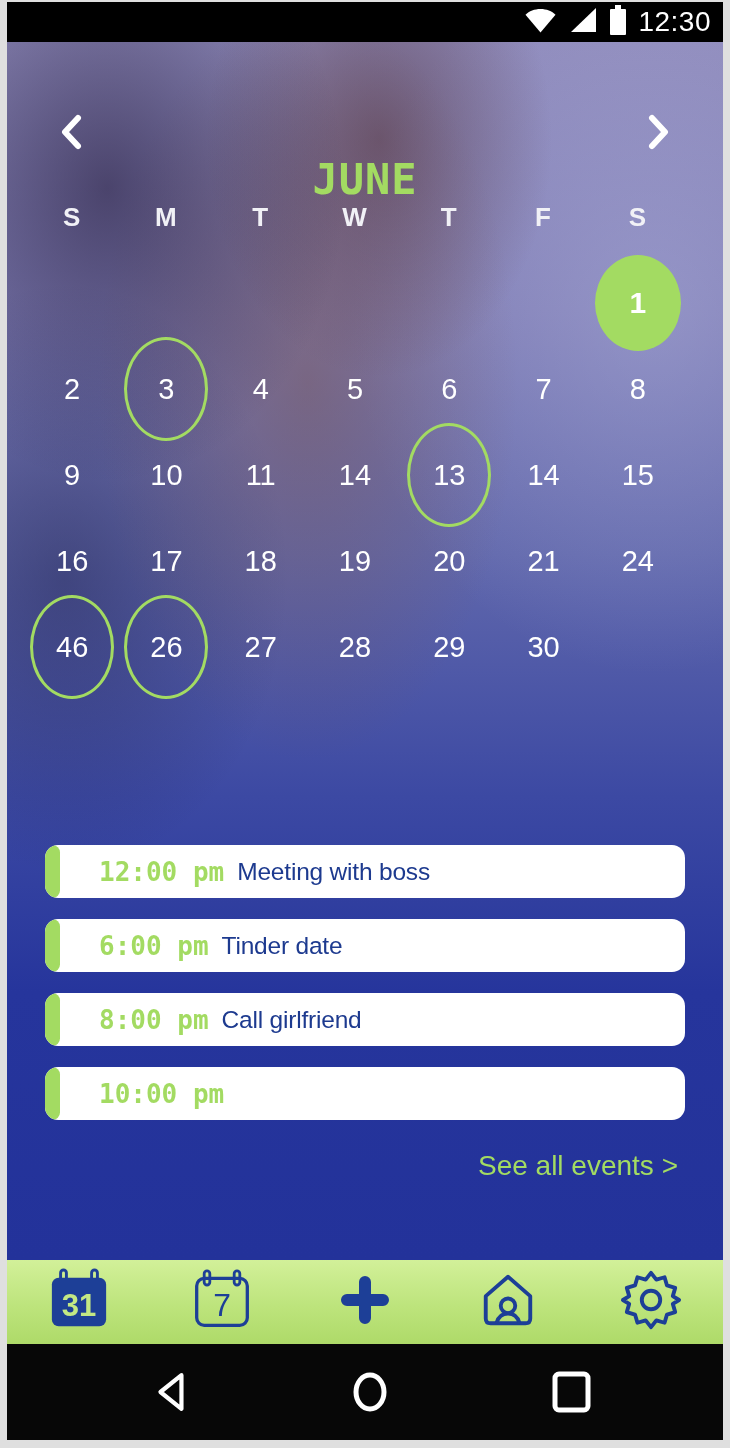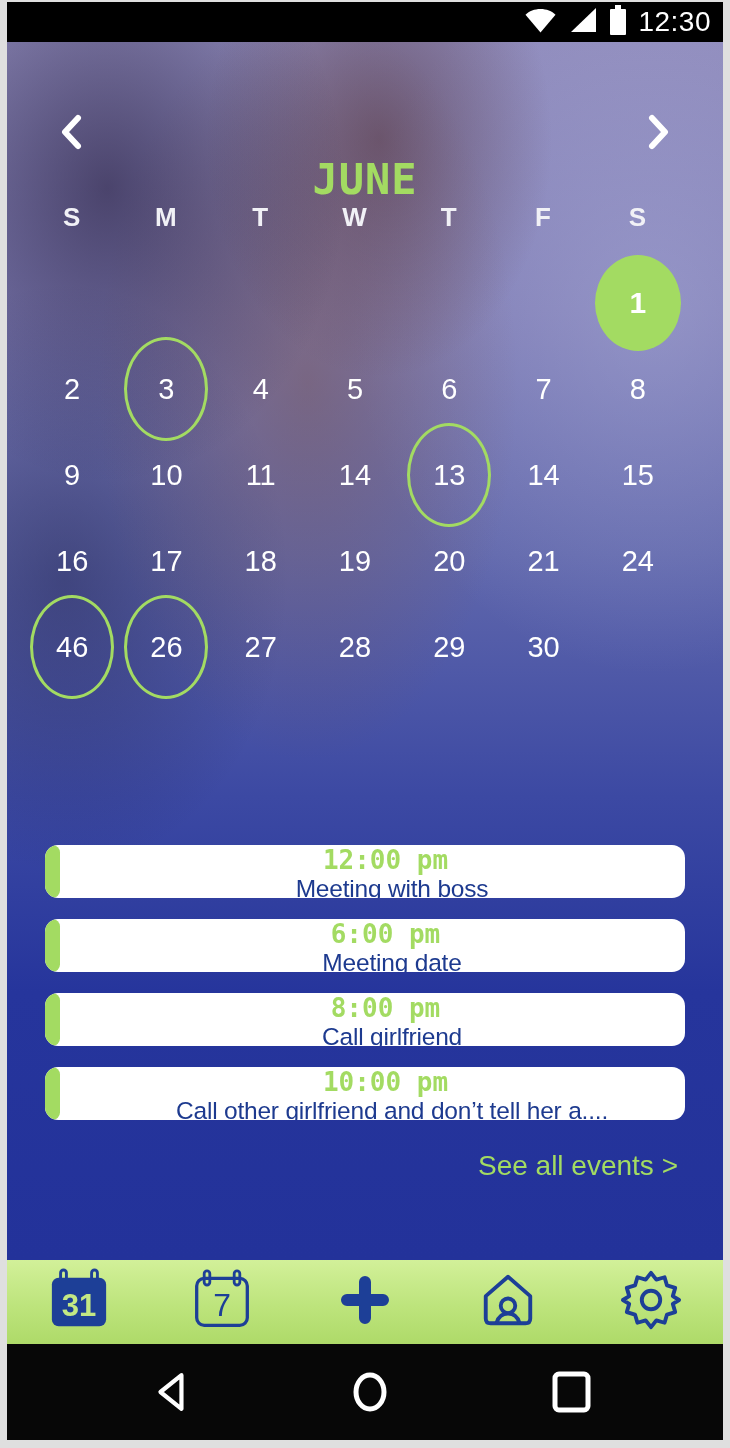--- a/index.html
+++ b/index.html
@@ -34,21 +34,21 @@
 
   
   .grid { position:absolute; top:218px; left:18px; width:660px; display:grid; grid-template-columns:repeat(7,1fr); grid-auto-rows:86px; }
   .cell { display:flex; align-items:center; justify-content:center; }
   .num { display:flex; align-items:center; justify-content:center; color:#fff; font-size:29px; font-weight:300; width:88px; height:86px; }
   .num.circled { width:84px; height:104px; border:3px solid var(--green); border-radius:50%; }
   .num.selected { width:86px; height:96px; background:var(--green); border-radius:50%; font-weight:bold; font-size:30px; }
 
   
   .events { position:absolute; top:803px; left:38px; right:38px; }
-  .event-card { position:relative; height:53px; background:#fff; border-radius:13px; margin-bottom:21px; display:flex; align-items:center; padding-left:54px; overflow:hidden; cursor:pointer;flex-direction:column; }
+  .event-card { position:relative; height:53px; background:#fff; border-radius:13px; margin-bottom:21px; display:flex; align-items:center; padding-left:54px; overflow:hidden; cursor:pointer; }
   .pill { position:absolute; left:0; top:0; bottom:0; width:15px; background:var(--green); border-radius:8px; }
   .etime { font-family:"DejaVu Sans Mono", monospace; font-weight:bold; font-size:26px; color:var(--green); margin-right:13px; white-space:nowrap; }
   .etitle { color:var(--titleblue); font-size:24.5px; font-weight:500; letter-spacing:-0.2px; white-space:nowrap;text-align:center; }
   .see-all { position:absolute; top:1108px; right:45px; color:var(--green); font-size:28px; font-weight:normal; cursor:pointer; }
 
   
   .bottom-nav { flex:0 0 84px; background:linear-gradient(180deg,#d2f099 0%, #bde47c 55%, #aeda69 100%); display:flex; align-items:center; }
   .nav-item { flex:1; display:flex; align-items:center; justify-content:center; height:100%; cursor:pointer; }
 
   
@@ -209,31 +209,30 @@
 
       <div class="events">
           <div class="event-card">
             <div class="pill"></div>
             <span class="etime">12:00 pm</span>
             <span class="etitle">Meeting with boss</span>
           </div>
           <div class="event-card">
             <div class="pill"></div>
             <span class="etime">6:00 pm</span>
-            <span class="etitle">Meeting date</span>
+            <span class="etitle">Tinder date</span>
           </div>
           <div class="event-card">
             <div class="pill"></div>
             <span class="etime">8:00 pm</span>
             <span class="etitle">Call girlfriend</span>
           </div>
           <div class="event-card">
             <div class="pill"></div>
             <span class="etime">10:00 pm</span>
-            <span class="etitle">Call other girlfriend and don’t tell her a....</span>
           </div>
         </div>
 
       <div class="see-all">See all events &gt;</div>
     </div>
 
     <div class="bottom-nav">
       <div class="nav-item">
         <span>
           <svg width="62" height="64" viewBox="0 0 64 66">

